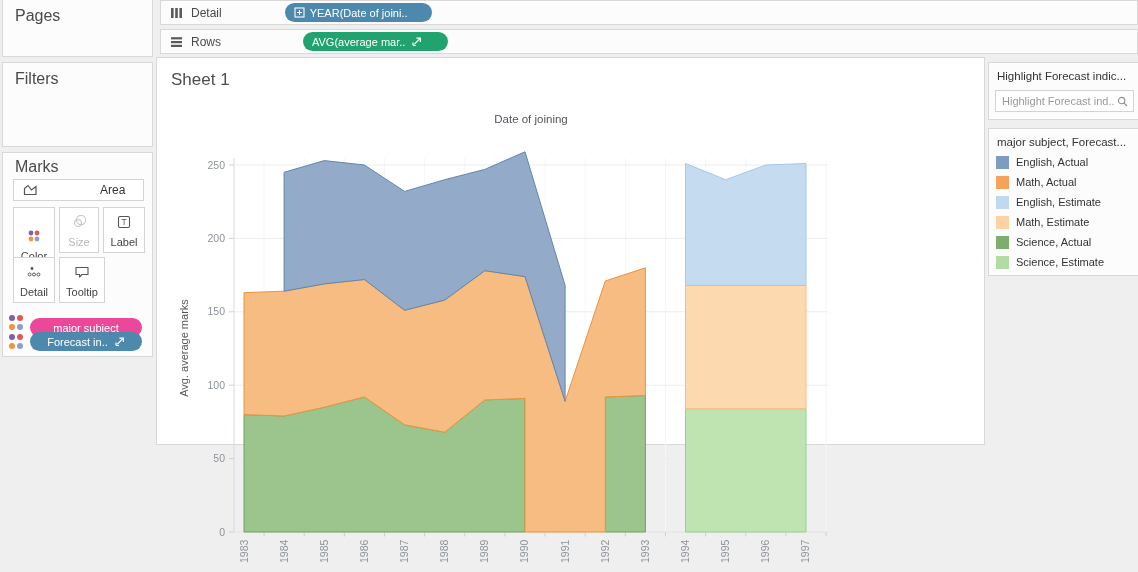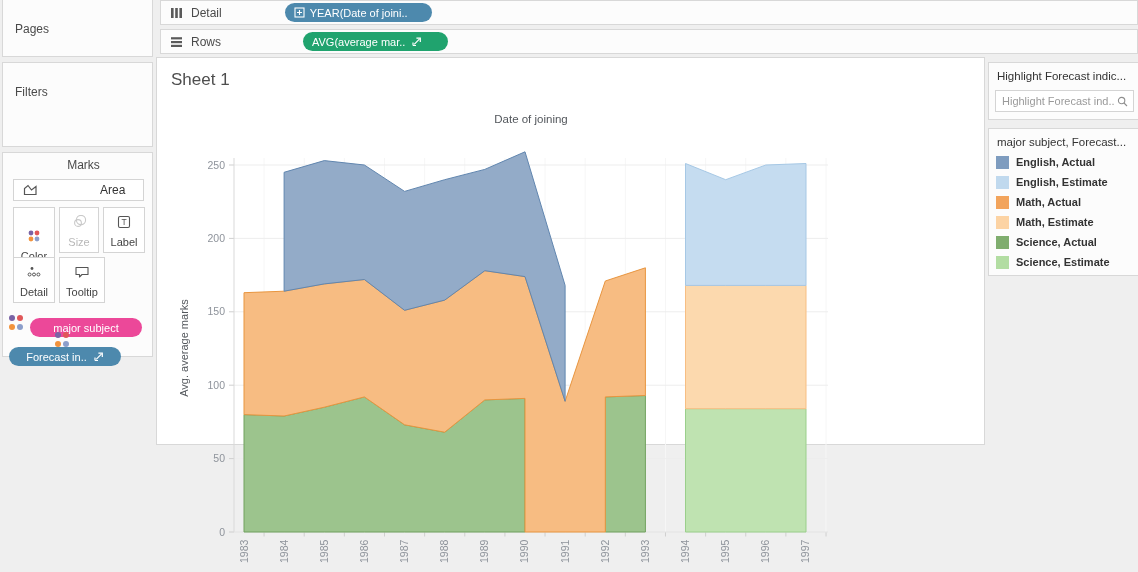--- a/index.html
+++ b/index.html
@@ -1,18 +1,18 @@
 <!DOCTYPE html>
 <html><head>
 <meta charset="utf-8">
 <style>
   html,body{margin:0;padding:0;background:#efefef;font-family:"Liberation Sans",sans-serif;}
   #app{position:relative;width:1138px;height:572px;overflow:hidden;background:#efefef;color:#333;}
   .card{position:absolute;background:#fcfcfc;border:1px solid #d8d8d8;box-sizing:border-box;}
-  .card-label{font-size:12px;color:#4a4a4a;padding:22px 0 0 12px;}
+  .card-label{font-size:16px;color:#4a4a4a;padding:7px 0 0 12px;}
   
   .shelf{position:absolute;left:160px;width:978px;height:25px;background:#fcfcfc;border:1px solid #d8d8d8;box-sizing:border-box;display:flex;align-items:center;}
   .shelf-label{font-size:12px;color:#4a4a4a;margin-right:10px;}
   .shelf-icon{margin:0 8px 0 9px;display:inline-flex;}
   .pill{height:19px;border-radius:10px;display:inline-flex;align-items:center;padding:7px 9px;color:#fff;font-size:11px;white-space:nowrap;box-sizing:border-box;}
   .pill .picon{display:inline-flex;margin-right:5px;}
   .pill .picon-r{display:inline-flex;margin-left:6px;}
   
   .mark-dd{position:absolute;left:10px;top:26px;width:131px;height:22px;border:1px solid #d4d4d4;background:#fff;display:flex;align-items:center;box-sizing:border-box;gap:48px;}
   .mark-dd .dd-label{font-size:12px;color:#333;margin-left:6px;}
@@ -26,38 +26,38 @@
   
   #worksheet{position:absolute;left:156px;top:57px;width:829px;height:388px;background:#fff;border:1px solid #d8d8d8;box-sizing:border-box;}
   #sheet-title{position:absolute;left:14px;top:12px;font-size:17px;color:#4e4e4e;}
   
   .rp-title{font-size:11.5px;color:#333;padding:7px 8px 4px 8px;white-space:nowrap;overflow:hidden;}
   .search-box{position:absolute;left:6px;top:27px;width:139px;height:22px;border:1px solid #d4d4d4;background:#fff;display:flex;align-items:center;box-sizing:border-box;}
   .search-box input{border:0;outline:none;flex:1;min-width:0;font-size:11px;color:#555;padding:0 0 0 6px;font-family:"Liberation Sans",sans-serif;background:transparent;}
   .search-box input::placeholder{color:#9a9a9a;}
   .legend-item{display:flex;align-items:center;height:20px;padding-left:7px;}
   .legend-swatch{width:13px;height:13px;margin-right:7px;flex:0 0 aupx;}
-  .legend-label{font-size:11px;color:#333;white-space:nowrap;font-weight:bold;}
+  .legend-label{font-size:11px;color:#333;white-space:nowrap;}
   svg text{font-family:"Liberation Sans",sans-serif;}
 </style>
 </head>
 <body>
 
 <div id="app">
 
   <div class="card" style="left:2px;top:-1px;width:151px;height:58px;">
     <div class="card-label">Pages</div>
   </div>
 
   <div class="card" style="left:2px;top:62px;width:151px;height:85px;">
     <div class="card-label">Filters</div>
   </div>
 
   <div class="card" style="left:2px;top:152px;width:151px;height:205px;">
-    <div class="card-label" style="padding-top:5px;text-align:center;">Marks</div>
+    <div class="card-label" style="padding-top:5px;">Marks</div>
 
     <div class="mark-dd">
       <span class="shelf-icon">
         <svg width="15" height="12" viewBox="0 0 15 12">
             <path d="M1.5 10.5 L1.5 4.5 L5 1.5 L8.5 6 L13 2.5 L13 10.5 Z" fill="none" stroke="#555" stroke-width="1.2"></path>
           </svg>
       </span>
       <span class="dd-label">Area</span>
       <span class="dd-caret">▾</span>
     </div>
@@ -120,21 +120,21 @@
         <span style="background:#7a63a5"></span>
           <span style="background:#e05759"></span>
         <span style="background:#f2933d"></span>
           <span style="background:#8c9fcb"></span>
       </span>
       <span class="pill" style="background:#ec4899;width:112px;justify-content:center;margin-top:10px;">
         <span>major subject</span>
       </span>
     </div>
 
-    <div class="pill-row" style="top:179px;flex-direction:column;">
+    <div class="pill-row" style="top:179px;">
       <span class="dots4">
         <span style="background:#7a63a5"></span>
           <span style="background:#e05759"></span>
         <span style="background:#f2933d"></span>
           <span style="background:#8c9fcb"></span>
       </span>
       <span class="pill" style="background:#4d89ad;width:112px;justify-content:center;">
         <span>Forecast in..</span>
         <span class="picon-r">
           <svg width="11" height="11" viewBox="0 0 11 11">
@@ -280,28 +280,28 @@
     </div>
   </div>
 
   <div class="card" style="left:988px;top:128px;width:152px;height:148px;">
     <div class="rp-title">major subject, Forecast...</div>
     <div class="legend-item">
       <span class="legend-swatch" style="background: rgb(126, 156, 191);"></span>
       <span class="legend-label">English, Actual</span>
     </div>
     <div class="legend-item">
+      <span class="legend-swatch" style="background: rgb(242, 164, 92);"></span>
+      <span class="legend-label">Math, Actual</span>
+    </div>
+    <div class="legend-item">
       <span class="legend-swatch" style="background: rgb(192, 217, 238);"></span>
       <span class="legend-label">English, Estimate</span>
     </div>
     <div class="legend-item">
-      <span class="legend-swatch" style="background: rgb(242, 164, 92);"></span>
-      <span class="legend-label">Math, Actual</span>
-    </div>
-    <div class="legend-item">
       <span class="legend-swatch" style="background: rgb(252, 211, 164);"></span>
       <span class="legend-label">Math, Estimate</span>
     </div>
     <div class="legend-item">
       <span class="legend-swatch" style="background: rgb(127, 173, 110);"></span>
       <span class="legend-label">Science, Actual</span>
     </div>
     <div class="legend-item">
       <span class="legend-swatch" style="background: rgb(178, 221, 162);"></span>
       <span class="legend-label">Science, Estimate</span>

